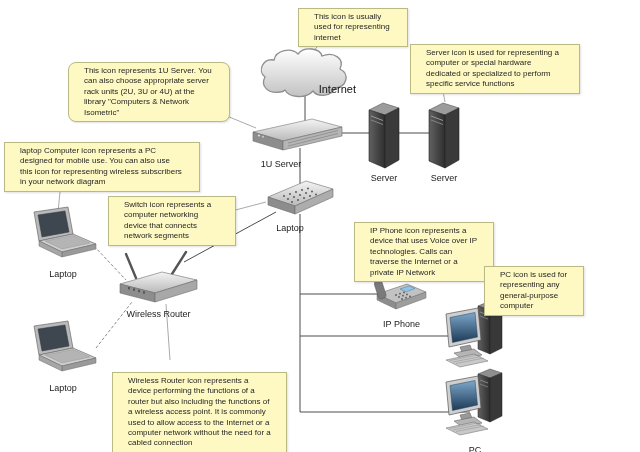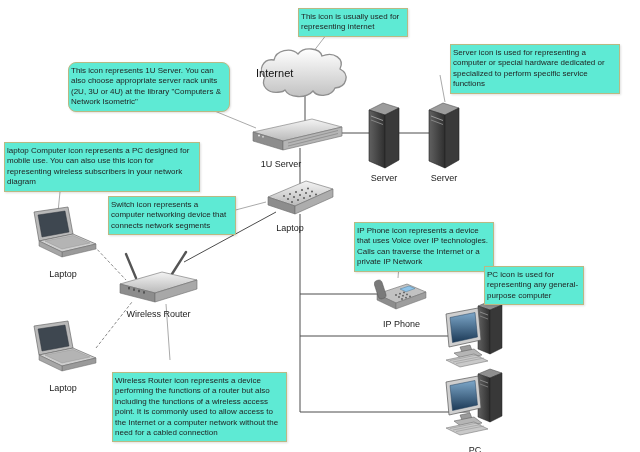--- a/index.html
+++ b/index.html
@@ -4,24 +4,24 @@
 <style>
   * { margin:0; padding:0; box-sizing:border-box; }
   html,body { background:#ffffff; font-family:"Liberation Sans","DejaVu Sans",sans-serif; }
   .canvas { position:relative; width:640px; height:452px; background:#ffffff; overflow:hidden; }
   .overlay { position:absolute; left:0; top:0; z-index:0; }
   .node { position:absolute; z-index:2; }
   .node svg { display:block; }
   .node-label { position:absolute; left:50%; top:100%; transform:translateX(-50%); margin-top:1px;
                 font-size:9px; color:#1a1a1a; white-space:nowrap; }
   .node-label.shift-left { left:auto; right:46%; transform:none;margin-left:32px; }
-  .cloud-label { position:absolute; left:0; right:0; top:21px; text-align:left;
+  .cloud-label { position:absolute; left:0; right:0; top:37px; text-align:right;
                  font-size:11px; color:#111; }
-  .callout { position:absolute; z-index:3; background:#5eead4; border:1px solid #b9b983;
-             padding:3px 2px; font-size:8px; line-height:1.3; color:#1f1f1f;
+  .callout { position:absolute; z-index:3; background:#fef9c3; border:1px solid #b9b983;
+             padding:3px 15px; font-size:8px; line-height:1.3; color:#1f1f1f;
              box-shadow:1px 1px 2px rgba(0,0,0,0.12); }
 </style>
 </head>
 <body>
 
 <div class="canvas">
 
   <svg width="0" height="0" style="position:absolute" aria-hidden="true">
     <defs>
       <linearGradient id="gMetal" x1="0" y1="0" x2="0" y2="1">
@@ -237,21 +237,21 @@
       <g stroke="#8f8f8f" stroke-width="0.5">
         <line x1="6" y1="62.5" x2="33" y2="57"></line>
           <line x1="9" y1="64" x2="37" y2="58.5"></line>
           <line x1="12" y1="65.5" x2="40" y2="60"></line>
       </g>
     </svg>
     <span class="node-label">PC</span>
   </div>
 
   <div class="callout" style="left:298px; top:8px; width:110px;">This icon is usually used for representing internet</div>
-  <div class="callout" style="left:410px; top:44px; width:170px;margin-left:40px;">Server icon is used for representing a computer or special hardware dedicated or specialized to perform specific service functions</div>
+  <div class="callout" style="left:410px; top:44px; width:170px;">Server icon is used for representing a computer or special hardware dedicated or specialized to perform specific service functions</div>
   <div class="callout" style="left:68px; top:62px; width:162px;border-radius:8px;">This icon represents 1U Server. You can also choose appropriate server rack units (2U, 3U or 4U) at the library "Computers &amp; Network Isometric"</div>
   <div class="callout" style="left:4px; top:142px; width:196px;">laptop Computer icon represents a PC designed for mobile use. You can also use this icon for representing wireless subscribers in your network diagram</div>
   <div class="callout" style="left:108px; top:196px; width:128px;">Switch icon represents a computer networking device that connects network segments</div>
   <div class="callout" style="left:354px; top:222px; width:140px;">IP Phone icon represents a device that uses Voice over IP technologies. Calls can traverse the Internet or a private IP Network</div>
   <div class="callout" style="left:484px; top:266px; width:100px;">PC icon is used for representing any general-purpose computer</div>
   <div class="callout" style="left:112px; top:352px; width:175px;margin-top:20px;">Wireless Router icon represents a device performing the functions of a router but also including the functions of a wireless access point. It is commonly used to allow access to the Internet or a computer network without the need for a cabled connection</div>
 
 </div>
 
 </body></html>

